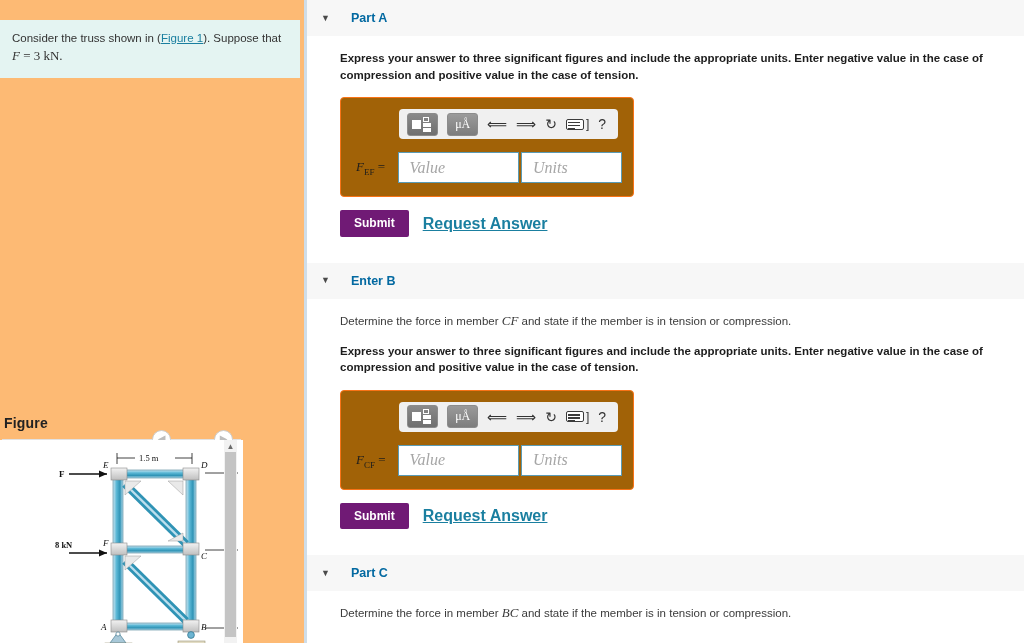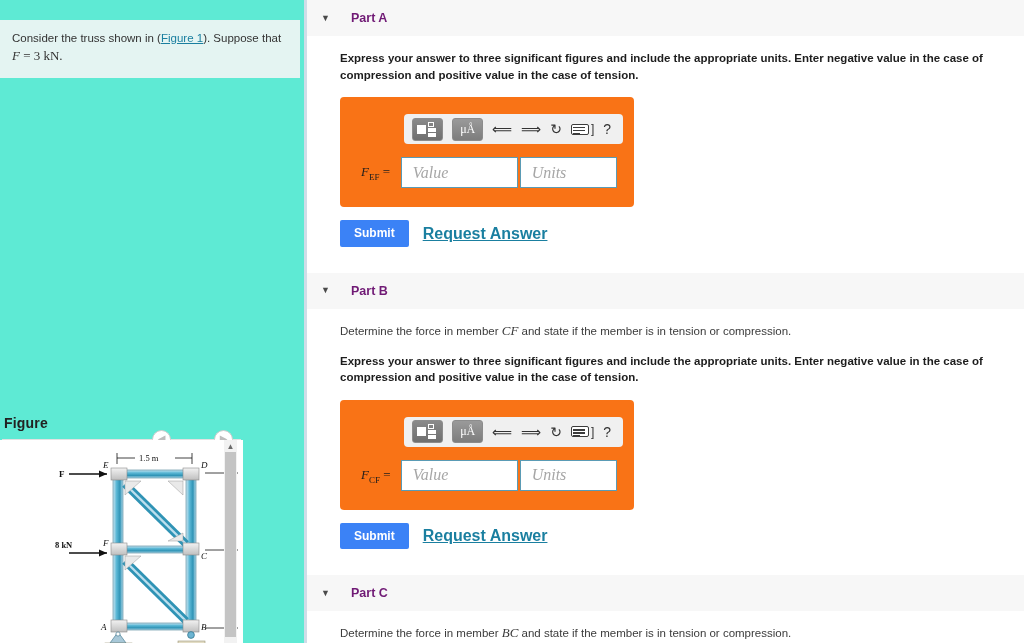--- a/index.html
+++ b/index.html
@@ -15,21 +15,21 @@
     width: 1024px; height: 643px;
     display: flex;
     background: #ffffff;
   }
 
   
   .left-col {
     position: relative;
     width: 304px;
     height: 643px;
-    background: #5eead4;
+    background: #fdba74;
     flex: 0 0 304px;
   }
   .problem-box {
     position: absolute;
     left: 0; top: 20px;
     width: 300px;
     min-height: 50px;
     background: #e4f4f2;
     padding: 10px 12px 12px 12px;
   }
@@ -166,21 +166,21 @@
   }
   .part-caret {
     color: #4a4a4a;
     font-size: 9px;
     line-height: 1;
     width: 10px;
   }
   .part-title {
     font-size: 12.5px;
     font-weight: bold;
-    color: #701a75;
+    color: #0369a1;
   }
   .part-body {
     padding: 14px 0 0 33px;
   }
   .question-line {
     font-size: 11.5px;
     color: #3b3b3b;
     margin-bottom: 13px;
     line-height: 1.3;
   }
@@ -188,23 +188,23 @@
     font-size: 11.5px;
     font-weight: bold;
     color: #1d1d1d;
     line-height: 1.45;
     max-width: 660px;
     margin-bottom: 14px;
   }
 
   .answer-card {
     width: 294px;
-    border: 6px solid #f97316;
+    border: 1px solid #f97316;
     border-radius: 4px;
-    background: #f97316;
+    background: #a16207;
     padding: 11px 11px 13px 11px;
   }
   .ans-toolbar {
     background: #f0f0f0;
     border-radius: 4px;
     height: 30px;
     display: flex;
     align-items: center;
     padding: 0 8px;
     gap: 9px;
@@ -299,21 +299,21 @@
     color: #a6a6a6;
   }
 
   .actions {
     display: flex;
     align-items: center;
     gap: 14px;
     margin-top: 13px;
   }
   .submit-btn {
-    background: #3b82f6;
+    background: #701a75;
     color: #ffffff;
     border: none;
     font-family: "Liberation Sans", sans-serif;
     font-size: 12px;
     font-weight: bold;
     padding: 6px 14px;
     border-radius: 2px;
     cursor: pointer;
     line-height: 1.2;
   }
@@ -515,21 +515,21 @@
           <button class="submit-btn">Submit</button>
           <span class="request-link">Request Answer</span>
         </div>
         <div class="spacer-26"></div>
       </div>
     </div>
 
     <div class="part-block">
       <div class="part-header">
         <span class="part-caret">▼</span>
-        <span class="part-title">Part B</span>
+        <span class="part-title">Enter B</span>
       </div>
       <div class="part-body">
         <div class="question-line">
           <span>Determine the force in member</span>
           <span class="mathvar">CF</span>
           <span>and state if the member is in tension or compression.</span>
         </div>
         <div class="instruction">Express your answer to three significant figures and include the appropriate units. Enter negative value in the case of compression and positive value in the case of tension.</div>
 
         <div class="answer-card">

